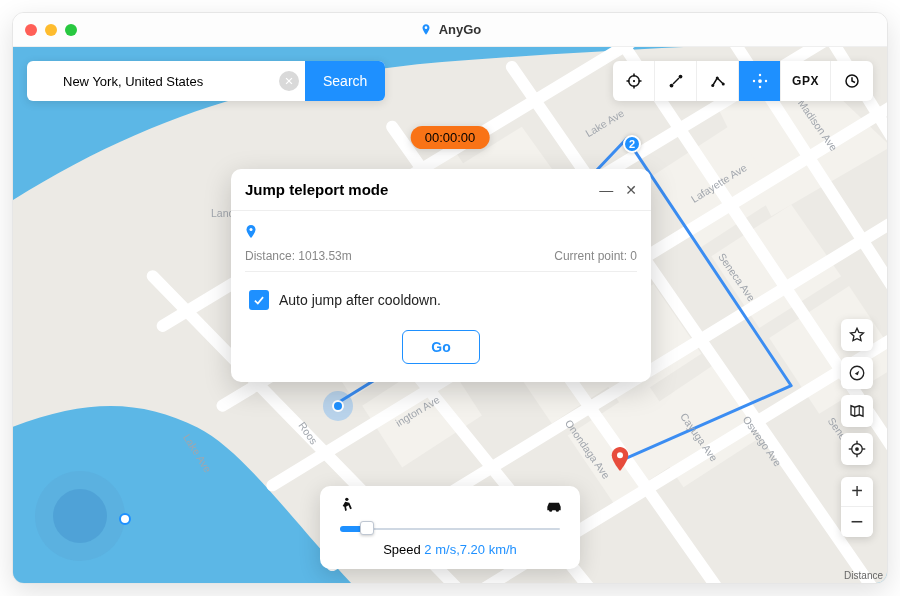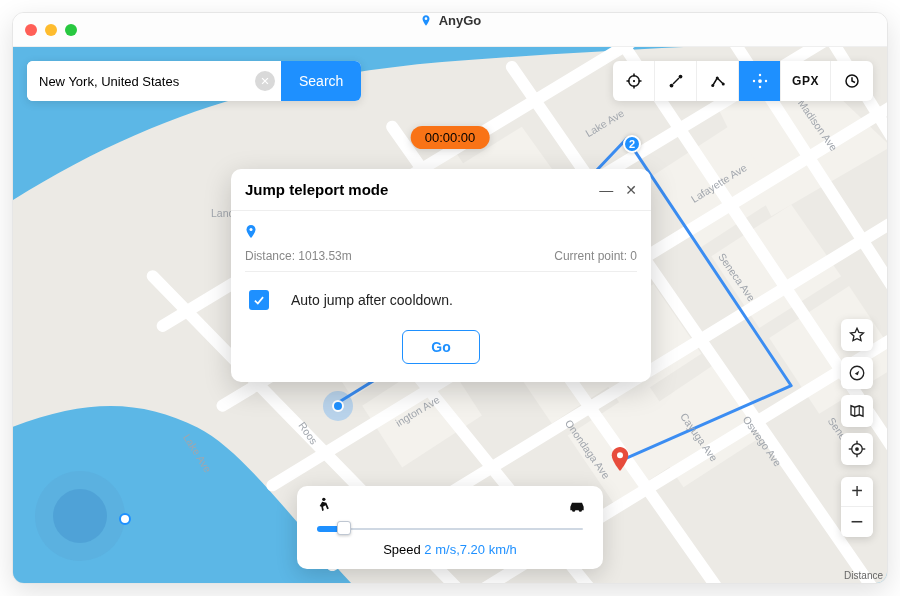--- a/index.html
+++ b/index.html
@@ -18,21 +18,21 @@
     box-shadow: 0 8px 28px rgba(0,0,0,0.12);
     overflow: hidden;
     display: flex; flex-direction: column;
     position: relative;
     background: #fff;
   }
 
   
   .titlebar {
     height: 34px;
-    display: flex; align-items: flex-start; justify-content: center;
+    display: flex; align-items: center; justify-content: center;
     position: relative;
     border-bottom: 1px solid #efefef;
     background: #fdfdfd;
   }
   .traffic-lights {
     position: absolute; left: 12px; top: 50%; transform: translateY(-50%);
     display: flex; gap: 8px;
   }
   .tl { width: 12px; height: 12px; border-radius: 50%; }
   .tl.red { background: #ff5f57; }
@@ -58,20 +58,21 @@
   .search-wrap {
     display: flex; align-items: center;
     background: #fff; border-radius: 6px;
     box-shadow: 0 2px 10px rgba(0,0,0,0.12);
     height: 40px;
   }
   .search-input {
     border: none; outline: none; padding: 0 8px 0 12px;
     height: 40px; width: 228px; font-size: 13px;
     border-radius: 6px 0 0 6px;
+    margin-left: 24px;
   }
   .search-clear {
     width: 20px; height: 20px; border-radius: 50%;
     background: #d9d9d9; color: #fff; font-size: 12px;
     display: flex; align-items: center; justify-content: center;
     margin-right: 6px; cursor: pointer;
   }
   .search-btn {
     height: 40px; padding: 6px 18px; border: none;
     background: #1e90ff; color: #fff; font-size: 14px; font-weight: 500;
@@ -126,38 +127,38 @@
   .dialog-header .wincontrols span { cursor: pointer; font-size: 14px; }
   .dialog-body { padding: 8px 14px 18px; }
   .pin-row { padding: 6px 0 4px; }
   .pin-row svg { width: 12px; height: 16px; }
   .meta-row {
     display: flex; justify-content: space-between;
     font-size: 12px; color: #888; padding-bottom: 8px;
     border-bottom: 1px solid #eee;
     gap: 24px;
   }
-  .check-row { display: flex; align-items: center; gap: 22px; padding: 18px 4px 20px; text-align: right; }
+  .check-row { display: flex; align-items: center; gap: 10px; padding: 18px 4px 20px; text-align: right; }
   .checkbox {
     width: 20px; height: 20px; border-radius: 3px; background: #1e90ff;
     display: flex; align-items: center; justify-content: center; color: #fff;
     cursor: pointer;
   }
   .checkbox svg { width: 14px; height: 14px; }
   .check-row label { font-size: 14px; color: #222; }
   .go-btn {
     display: block; margin: 0 auto; padding: 8px 28px;
     border: 1.5px solid #1e90ff; background: #fff; color: #1e90ff;
     border-radius: 6px; font-size: 14px; font-weight: 600; cursor: pointer;
   }
 
   
   .speed-panel {
     position: absolute; bottom: 14px; left: 50%; transform: translateX(-50%);
-    width: 306px; background: #fff; border-radius: 10px;
+    width: 260px; background: #fff; border-radius: 10px;
     box-shadow: 0 6px 22px rgba(0,0,0,0.16);
     padding: 10px 16px 12px;
   }
   .speed-icons { display: flex; justify-content: space-between; align-items: center; color: #111;}
   .speed-icons svg { width: 20px; height: 20px; }
   .speed-track {
     position: relative; height: 6px; margin: 6px 4px 10px;
   }
   .speed-track .rail {
     position: absolute; left: 0; right: 0; top: 2px; height: 2px; background: #cfd8e3; border-radius: 2px;

